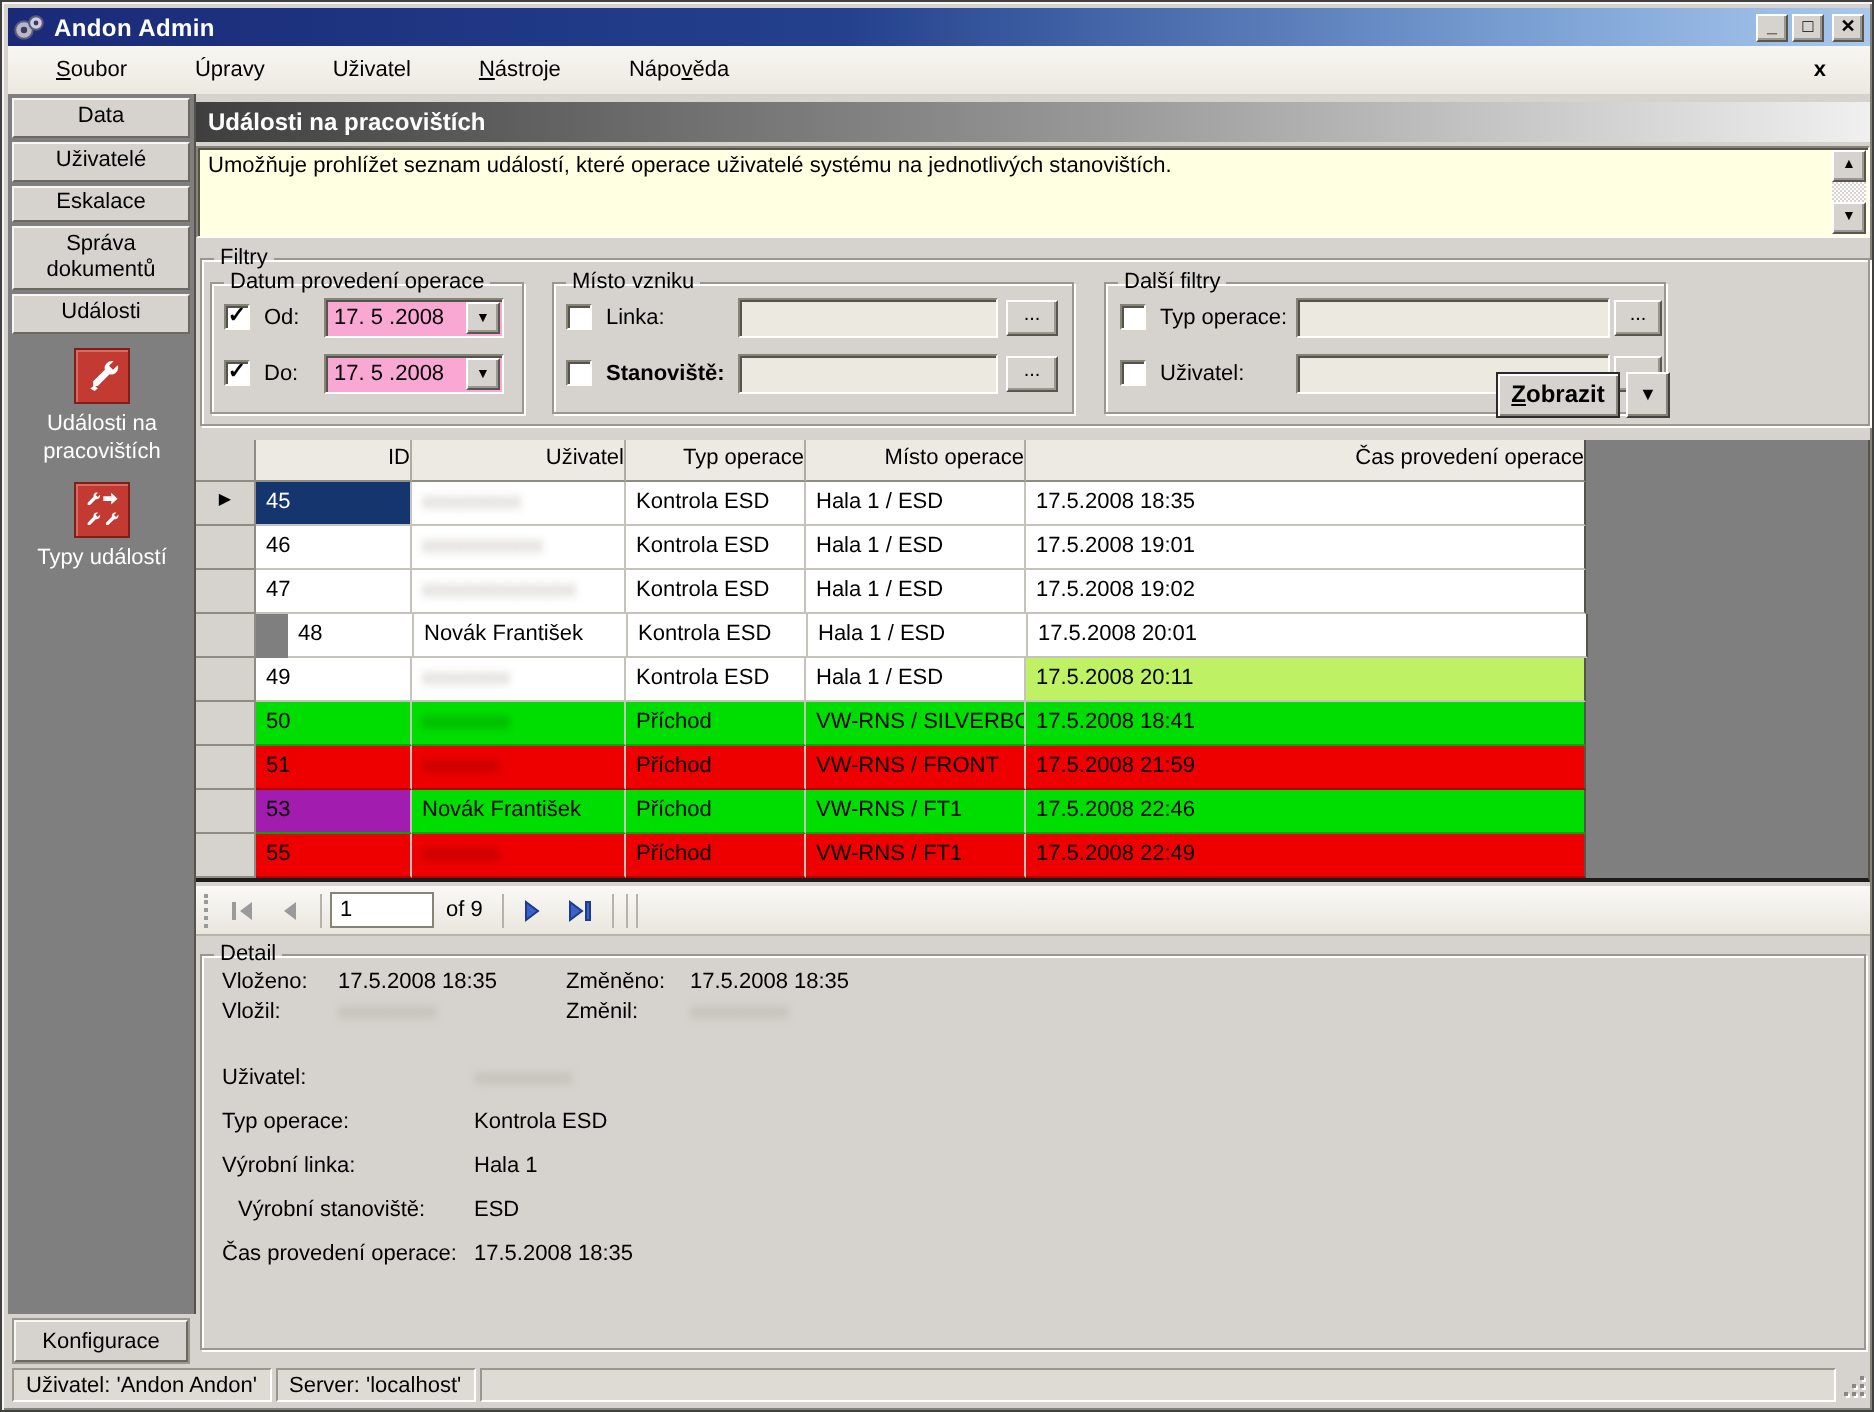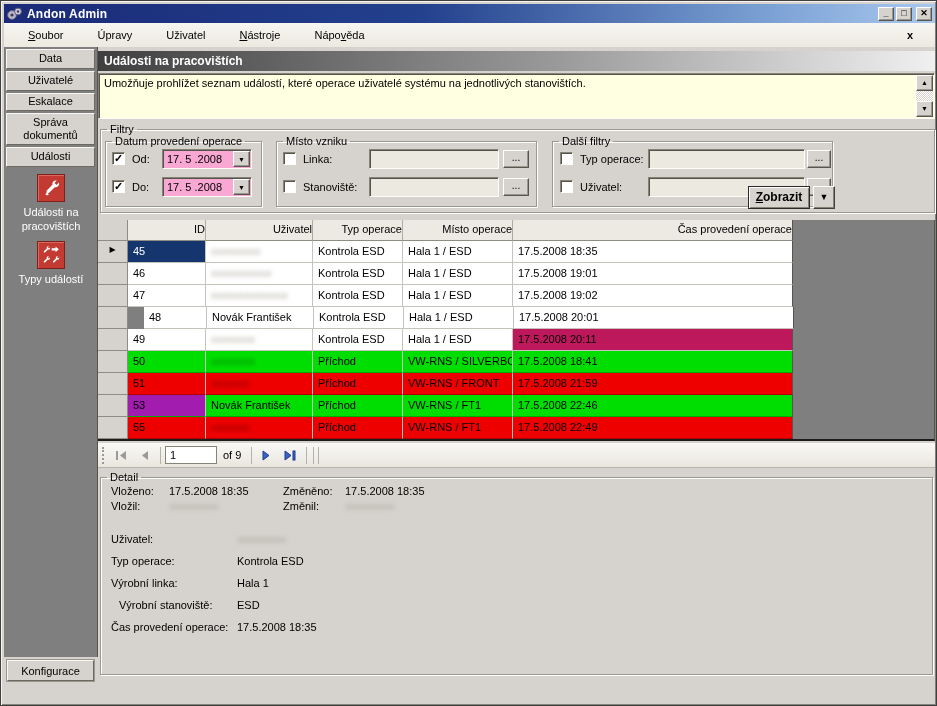--- a/index.html
+++ b/index.html
@@ -215,21 +215,21 @@
         </span>
       </fieldset>
 
       <fieldset class="group" style="left:175px; top:0px; width:261px; height:72px;">
         <legend>Místo vzniku</legend>
         <span class="chk" style="left:6px; top:5px; background:#fff; color:transparent;"></span>
         <span class="lbl" style="left:26px; top:6px;">Linka:</span>
         <span class="tfield" style="left:92px; top:2px; width:130px;"></span>
         <span class="dots" style="left:226px; top:3px; width:26px;">...</span>
         <span class="chk" style="left:6px; top:33px; color:transparent;"></span>
-        <span class="lbl" style="left:26px; top:34px;">Stanoviště:</span>
+        <span class="lbl" style="left:26px; top:34px;font-weight:bold;">Stanoviště:</span>
         <span class="tfield" style="left:92px; top:30px; width:130px;"></span>
         <span class="dots" style="left:226px; top:31px; width:26px;">...</span>
       </fieldset>
 
       <fieldset class="group" style="left:451px; top:0px; width:281px; height:72px;">
         <legend>Další filtry</legend>
         <span class="chk" style="left:7px; top:5px; color:transparent;"></span>
         <span class="lbl" style="left:27px; top:6px;">Typ operace:</span>
         <span class="tfield" style="left:95px; top:2px; width:157px;"></span>
         <span class="dots" style="left:254px; top:3px; width:24px;">...</span>
@@ -282,21 +282,21 @@
           <div class="gcell typec" style="width: 90px; background: rgb(255, 255, 255);">Kontrola ESD</div>
           <div class="gcell placec" style="width: 110px; background: rgb(255, 255, 255);">Hala 1 / ESD</div>
           <div class="gcell timec" style="width: 280px; background: rgb(255, 255, 255); border-right: 1px solid rgb(85, 83, 76);">17.5.2008 20:01</div>
         </div>
         <div class="grow">
           <div class="gcell sel" style="width: 30px;"></div>
           <div class="gcell idc" style="width: 78px; background: rgb(255, 255, 255);">49</div>
           <div class="gcell userc" style="width: 107px; background: rgb(255, 255, 255);"><span class="blurx" style="color: rgb(160, 154, 144);">xxxxxxxx</span></div>
           <div class="gcell typec" style="width: 90px; background: rgb(255, 255, 255);">Kontrola ESD</div>
           <div class="gcell placec" style="width: 110px; background: rgb(255, 255, 255);">Hala 1 / ESD</div>
-          <div class="gcell timec" style="width: 280px; background: #be185d; border-right: 1px solid rgb(85, 83, 76);">17.5.2008 20:11</div>
+          <div class="gcell timec" style="width: 280px; background: #bef264; border-right: 1px solid rgb(85, 83, 76);">17.5.2008 20:11</div>
         </div>
         <div class="grow">
           <div class="gcell sel" style="width: 30px;"></div>
           <div class="gcell idc" style="width: 78px; background: rgb(0, 221, 0); border-bottom: 1px solid rgb(0, 168, 0);">50</div>
           <div class="gcell userc" style="width: 107px; background: rgb(0, 221, 0); border-bottom: 1px solid rgb(0, 168, 0);"><span class="blurx" style="color: rgba(0, 0, 0, 0.55);">xxxxxxxx</span></div>
           <div class="gcell typec" style="width: 90px; background: rgb(0, 221, 0); border-bottom: 1px solid rgb(0, 168, 0);">Příchod</div>
           <div class="gcell placec" style="width: 110px; background: rgb(0, 221, 0); border-bottom: 1px solid rgb(0, 168, 0);">VW-RNS / SILVERBOX</div>
           <div class="gcell timec" style="width: 280px; background: rgb(0, 221, 0); border-bottom: 1px solid rgb(0, 168, 0); border-right: 1px solid rgb(85, 83, 76);">17.5.2008 18:41</div>
         </div>
         <div class="grow">
@@ -374,13 +374,26 @@
       <div class="drow" style="left:136px; top:72px;">Kontrola ESD</div>
       <div class="drow" style="left:10px; top:94px;">Výrobní linka:</div>
       <div class="drow" style="left:136px; top:94px;">Hala 1</div>
       <div class="drow" style="left:18px; top:116px;">Výrobní stanoviště:</div>
       <div class="drow" style="left:136px; top:116px;">ESD</div>
       <div class="drow" style="left:10px; top:138px;">Čas provedení operace:</div>
       <div class="drow" style="left:136px; top:138px;">17.5.2008 18:35</div>
     </fieldset>
   </div>
 
+  <div class="statusbar">
+    <span class="spanel">Uživatel: 'Andon Andon'</span>
+    <span class="spanel">Server: 'localhost'</span>
+    <span class="spanel fill"></span>
+    <span class="sizegrip">
+      <i style="right:1px;  bottom:1px;"></i>
+        <i style="right:5px; bottom:1px;"></i>
+        <i style="right:9px; bottom:1px;"></i>
+      <i style="right:1px;  bottom:5px;"></i>
+        <i style="right:5px; bottom:5px;"></i>
+      <i style="right:1px;  bottom:9px;"></i>
+    </span>
+  </div>
 </div>
 
 </body></html>

